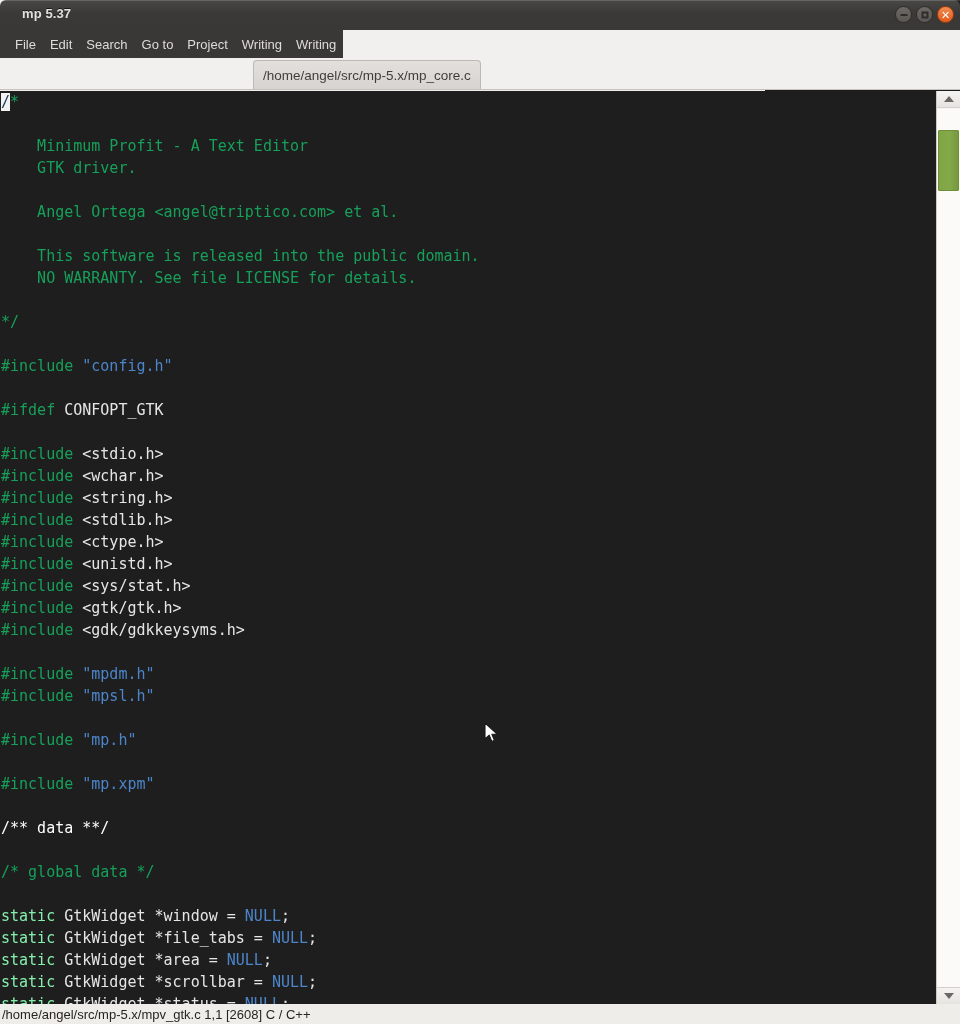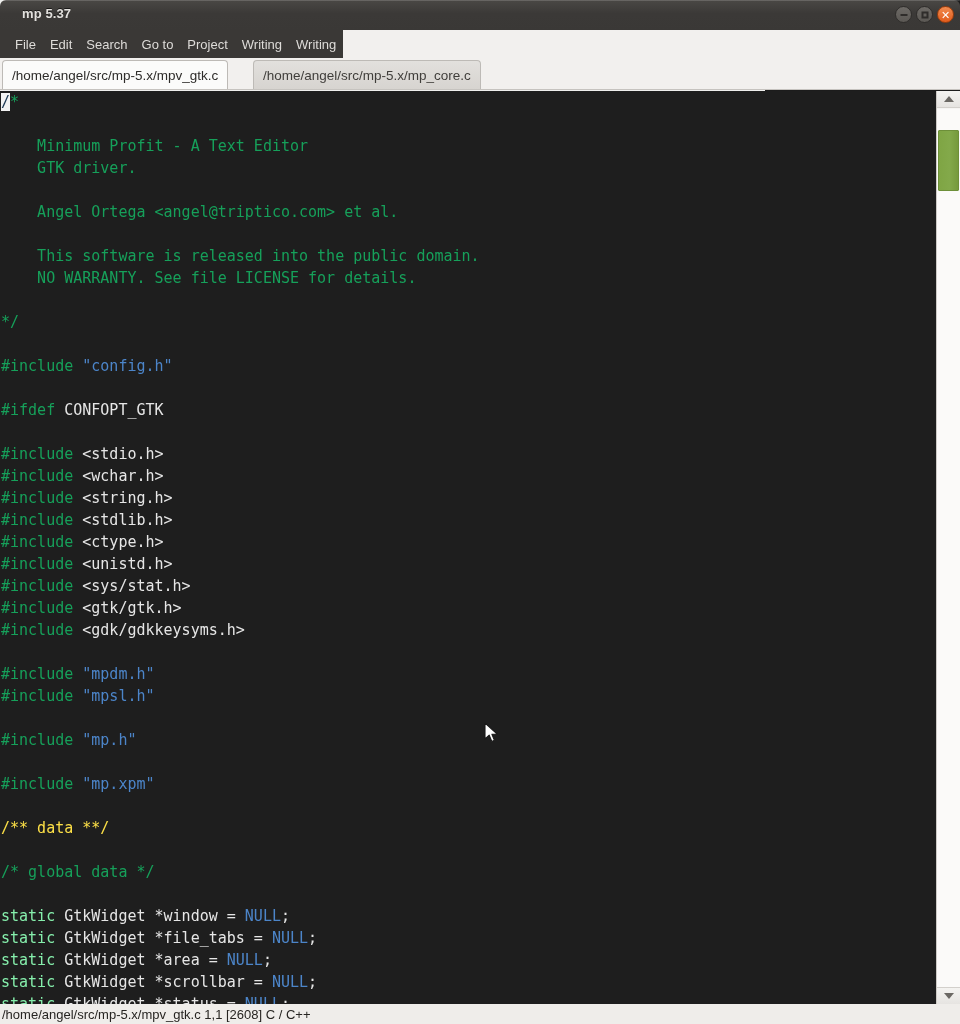--- a/index.html
+++ b/index.html
@@ -158,21 +158,21 @@
     font-family: "DejaVu Sans Mono", monospace;
     font-size: 15px;
     line-height: 22px;
     white-space: pre;
   }
   .ln { height: 22px; padding-left: 1px; }
   .cm  { color: #16a05a; }         
   .kw  { color: #86efac; }         
   .str { color: #4c85c9; }         
   .cnst{ color: #4c85c9; }         
-  .doc { color: #fde047; }         
+  .doc { color: #ffffff; }         
   .pl  { color: #e6e6e6; text-align: center; }         
   .cursor {
     background: #f2f2f2;
     color: #16324f;
   }
 
   
   .vscroll {
     position: absolute;
     left: 936px; top: 91px;
@@ -263,23 +263,20 @@
       <div class="menu-item">File</div>
       <div class="menu-item">Edit</div>
       <div class="menu-item">Search</div>
       <div class="menu-item">Go to</div>
       <div class="menu-item">Project</div>
       <div class="menu-item">Writing</div>
       <div class="menu-item">Writing</div>
     </div>
 
   <div class="tabstrip" id="tabstrip">
-      <div class="tab active">
-        <span>/home/angel/src/mp-5.x/mpv_gtk.c</span>
-      </div>
       <div class="tab inactive">
         <span>/home/angel/src/mp-5.x/mp_core.c</span>
       </div>
     </div>
 
   <div class="editor">
     <div class="codelines" id="codelines"><div class="ln"><span class="cursor">/</span><span class="cm">*</span></div><div class="ln">&nbsp;</div><div class="ln"><span class="cm">    Minimum Profit - A Text Editor</span></div><div class="ln"><span class="cm">    GTK driver.</span></div><div class="ln">&nbsp;</div><div class="ln"><span class="cm">    Angel Ortega &lt;angel@triptico.com&gt; et al.</span></div><div class="ln">&nbsp;</div><div class="ln"><span class="cm">    This software is released into the public domain.</span></div><div class="ln"><span class="cm">    NO WARRANTY. See file LICENSE for details.</span></div><div class="ln">&nbsp;</div><div class="ln"><span class="cm">*/</span></div><div class="ln">&nbsp;</div><div class="ln"><span class="cm">#include </span><span class="str">"config.h"</span></div><div class="ln">&nbsp;</div><div class="ln"><span class="cm">#ifdef </span><span class="pl">CONFOPT_GTK</span></div><div class="ln">&nbsp;</div><div class="ln"><span class="cm">#include </span><span class="pl">&lt;stdio.h&gt;</span></div><div class="ln"><span class="cm">#include </span><span class="pl">&lt;wchar.h&gt;</span></div><div class="ln"><span class="cm">#include </span><span class="pl">&lt;string.h&gt;</span></div><div class="ln"><span class="cm">#include </span><span class="pl">&lt;stdlib.h&gt;</span></div><div class="ln"><span class="cm">#include </span><span class="pl">&lt;ctype.h&gt;</span></div><div class="ln"><span class="cm">#include </span><span class="pl">&lt;unistd.h&gt;</span></div><div class="ln"><span class="cm">#include </span><span class="pl">&lt;sys/stat.h&gt;</span></div><div class="ln"><span class="cm">#include </span><span class="pl">&lt;gtk/gtk.h&gt;</span></div><div class="ln"><span class="cm">#include </span><span class="pl">&lt;gdk/gdkkeysyms.h&gt;</span></div><div class="ln">&nbsp;</div><div class="ln"><span class="cm">#include </span><span class="str">"mpdm.h"</span></div><div class="ln"><span class="cm">#include </span><span class="str">"mpsl.h"</span></div><div class="ln">&nbsp;</div><div class="ln"><span class="cm">#include </span><span class="str">"mp.h"</span></div><div class="ln">&nbsp;</div><div class="ln"><span class="cm">#include </span><span class="str">"mp.xpm"</span></div><div class="ln">&nbsp;</div><div class="ln"><span class="doc">/** data **/</span></div><div class="ln">&nbsp;</div><div class="ln"><span class="cm">/* global data */</span></div><div class="ln">&nbsp;</div><div class="ln"><span class="kw">static</span><span class="pl"> GtkWidget *window = </span><span class="cnst">NULL</span><span class="pl">;</span></div><div class="ln"><span class="kw">static</span><span class="pl"> GtkWidget *file_tabs = </span><span class="cnst">NULL</span><span class="pl">;</span></div><div class="ln"><span class="kw">static</span><span class="pl"> GtkWidget *area = </span><span class="cnst">NULL</span><span class="pl">;</span></div><div class="ln"><span class="kw">static</span><span class="pl"> GtkWidget *scrollbar = </span><span class="cnst">NULL</span><span class="pl">;</span></div><div class="ln"><span class="kw">static</span><span class="pl"> GtkWidget *status = </span><span class="cnst">NULL</span><span class="pl">;</span></div></div>
   </div>
 
   <div class="vscroll">

